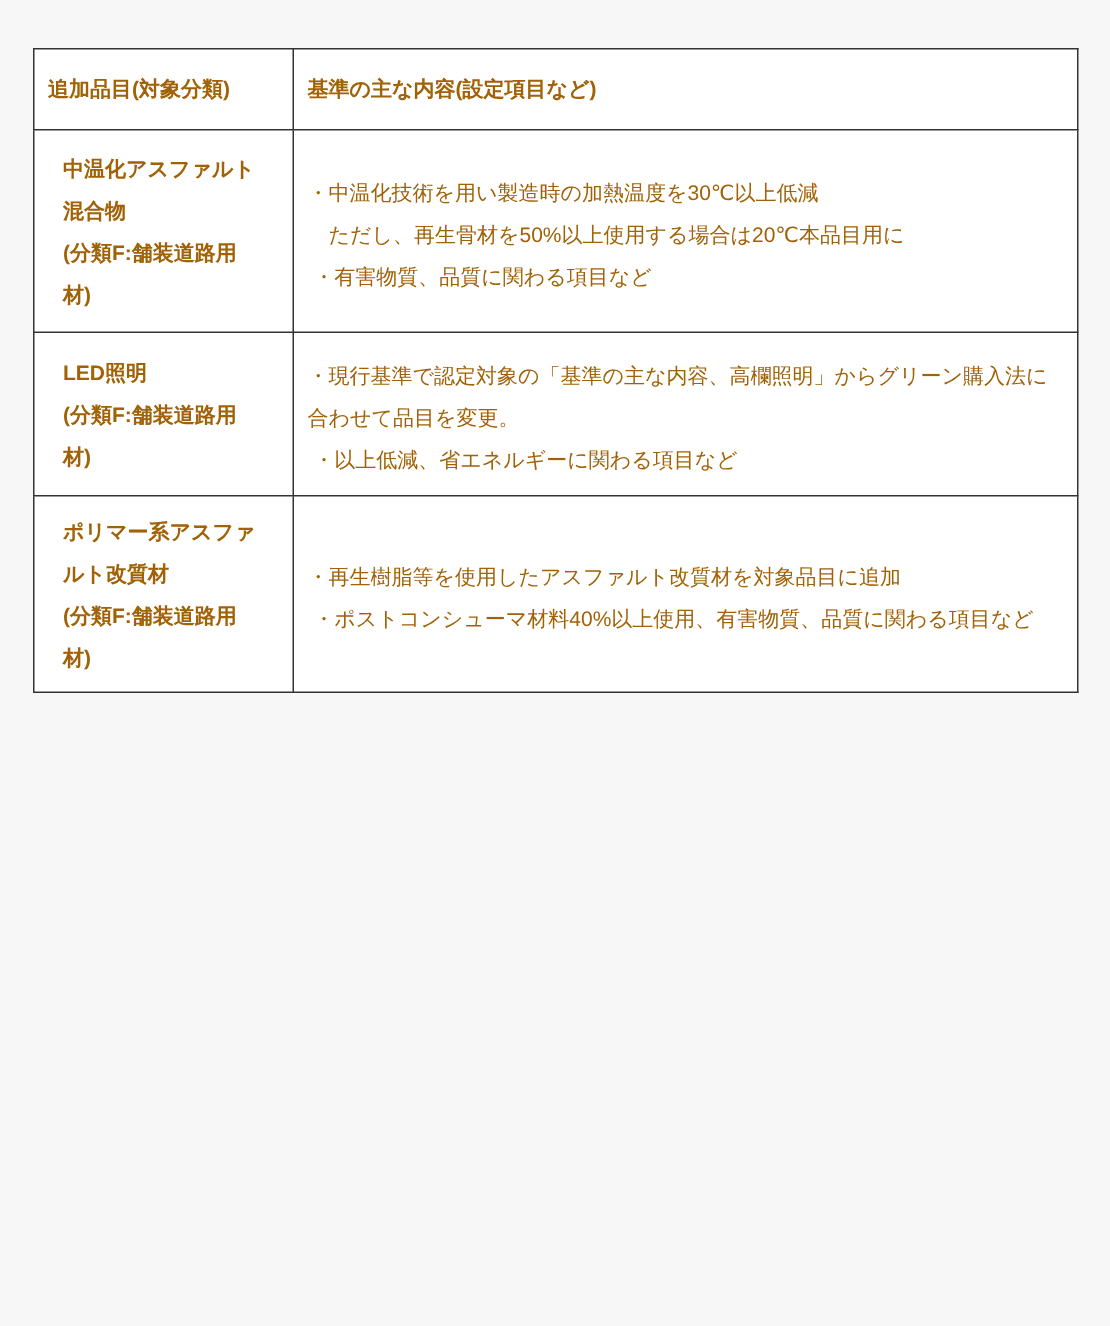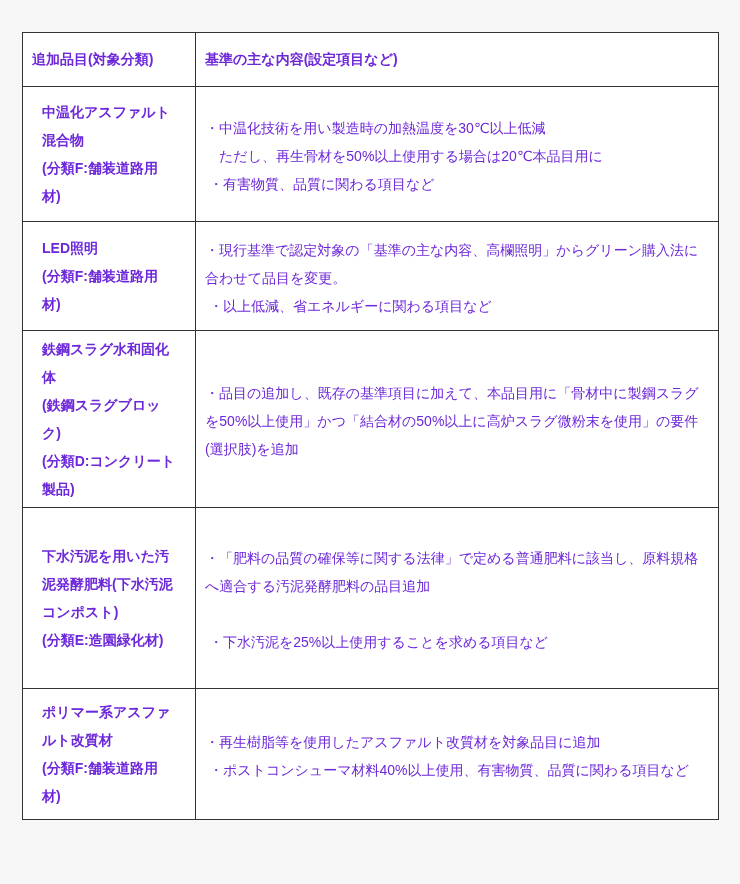--- a/index.html
+++ b/index.html
@@ -21,21 +21,21 @@
   }
   table.std {
     border-collapse: collapse;
     table-layout: fixed;
     width: 696px;
     background: #ffffff;
   }
   table.std th, table.std td {
     border: 1.5px solid #333333;
     vertical-align: middle;
-    color: #6d28d9;
+    color: #a16207;
     font-size: 14px;
     word-break: break-all;
     overflow-wrap: anywhere;
     margin-top: 24px;
   }
   table.std th {
     text-align: left;
     font-weight: bold;
     height: 45px;
     padding: 4px 9px;
@@ -100,42 +100,21 @@
         <td class="item-cell">
           <div class="tline">LED照明</div>
           <div class="tline">(分類F:舗装道路用材)</div>
         </td>
         <td class="criteria-cell">
           <div class="tline">・現行基準で認定対象の「基準の主な内容、高欄照明」からグリーン購入法に合わせて品目を変更。</div>
           <div class="tline"> ・以上低減、省エネルギーに関わる項目など</div>
         </td>
       </tr>
 
-      <tr class="r3">
-        <td class="item-cell">
-          <div class="tline">鉄鋼スラグ水和固化体</div>
-          <div class="tline">(鉄鋼スラグブロック)</div>
-          <div class="tline">(分類D:コンクリート製品)</div>
-        </td>
-        <td class="criteria-cell">
-          <div class="tline">・品目の追加し、既存の基準項目に加えて、本品目用に「骨材中に製鋼スラグを50%以上使用」かつ「結合材の50%以上に高炉スラグ微粉末を使用」の要件(選択肢)を追加</div>
-        </td>
-      </tr>
 
-      <tr class="r4">
-        <td class="item-cell">
-          <div class="tline">下水汚泥を用いた汚泥発酵肥料(下水汚泥コンポスト)</div>
-          <div class="tline">(分類E:造園緑化材)</div>
-        </td>
-        <td class="criteria-cell">
-          <div class="tline">・「肥料の品質の確保等に関する法律」で定める普通肥料に該当し、原料規格へ適合する汚泥発酵肥料の品目追加</div>
-          <div class="tline"></div>
-          <div class="tline"> ・下水汚泥を25%以上使用することを求める項目など</div>
-        </td>
-      </tr>
 
       <tr class="r5">
         <td class="item-cell">
           <div class="tline">ポリマー系アスファルト改質材</div>
           <div class="tline">(分類F:舗装道路用材)</div>
         </td>
         <td class="criteria-cell">
           <div class="tline">・再生樹脂等を使用したアスファルト改質材を対象品目に追加</div>
           <div class="tline"> ・ポストコンシューマ材料40%以上使用、有害物質、品質に関わる項目など</div>
         </td>

